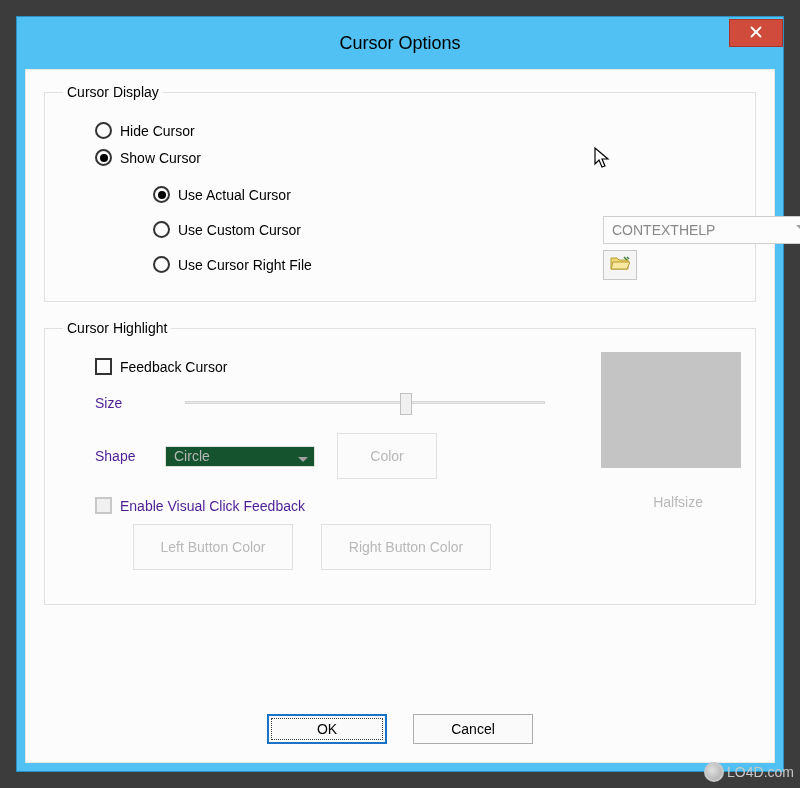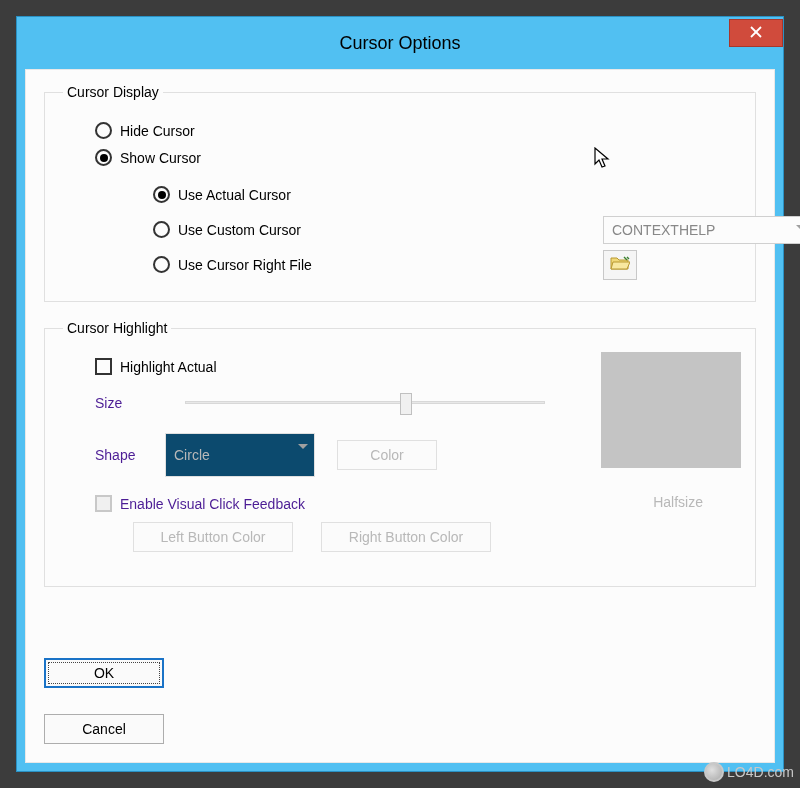--- a/index.html
+++ b/index.html
@@ -174,52 +174,51 @@
   .preview {
     position: absolute;
     right: 14px;
     top: 16px;
     width: 140px;
     height: 116px;
     background: #c4c4c4;
   }
   .small-combo {
     width: 150px;
-    height: 44px;
+    height: 21px;
     border: 1px solid #e0e0e0;
-    background: #0c4a6e;
+    background: #14532d;
     display: flex;
     align-items: center;
     padding: 0 8px;
     color: #b8b8b8;
     position: relative;
   }
   .small-combo .chev { position: absolute; right: 6px; top: 10px; }
   .btn-like {
-    height: 30px;
+    height: 46px;
     border: 1px solid #e0e0e0;
     background: #fbfbfb;
     display: flex;
     align-items: center;
     justify-content: center;
     color: #b8b8b8;
     padding: 0 12px;
   }
   .halfsize {
     position: absolute;
     right: 52px;
     top: 158px;
     color: #b8b8b8;
   }
   .bottom-buttons {
     display: flex;
     justify-content: center;
     gap: 26px;
     margin-top: auto;
-    flex-direction: column;
   }
   .win-btn {
     width: 120px;
     height: 30px;
     border: 1px solid #adadad;
     background: #fafafa;
     display: flex;
     align-items: center;
     justify-content: center;
     font-size: 14px;
@@ -320,21 +319,21 @@
       </div>
     </fieldset>
 
     <fieldset style="position:relative; padding-bottom:24px;">
       <legend>Cursor Highlight</legend>
 
       <div class="preview"></div>
 
       <div class="row indent1">
         <span class="checkbox"></span>
-        <span>Highlight Actual</span>
+        <span>Feedback Cursor</span>
       </div>
 
       <div class="row indent1" style="margin-top:16px;">
         <span class="disabled-text" style="width:70px;">Size</span>
         <div class="slider-container">
           <div class="slider-track"></div>
           <div class="slider-thumb"></div>
         </div>
       </div>
 

